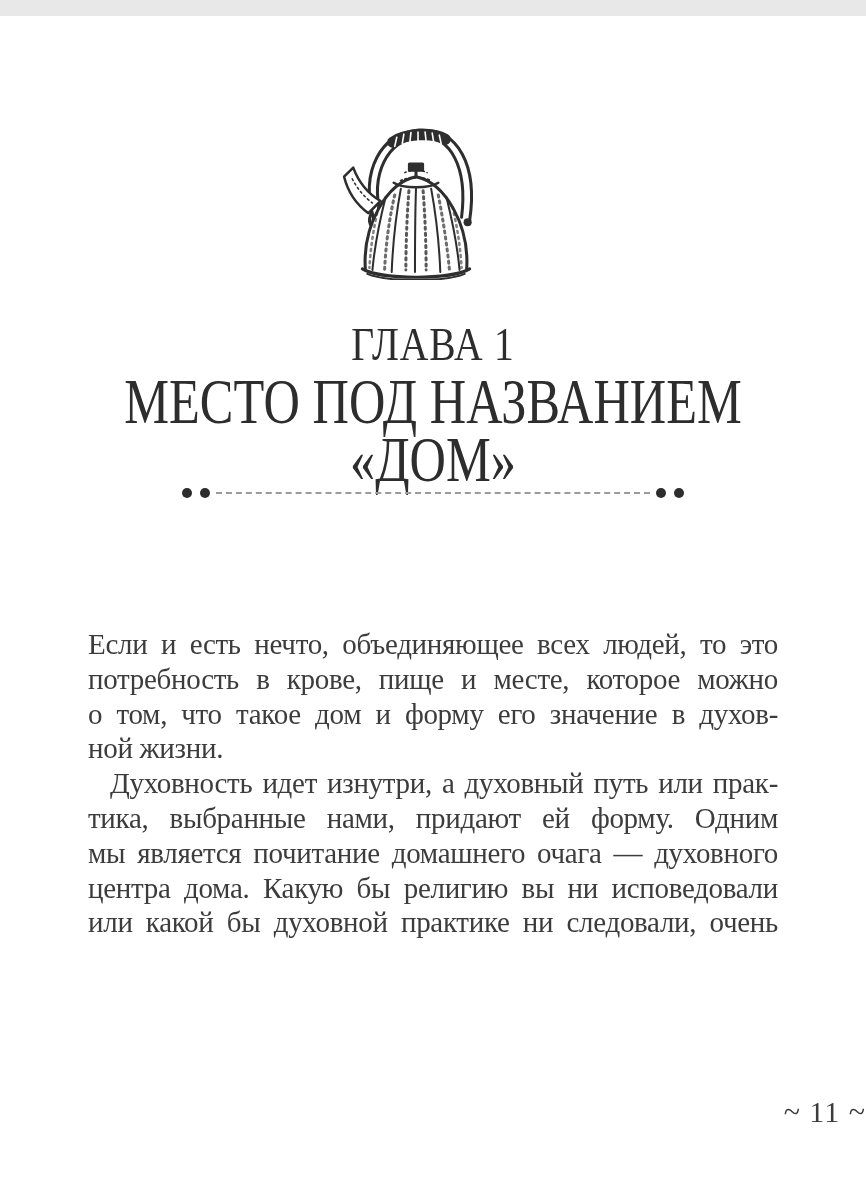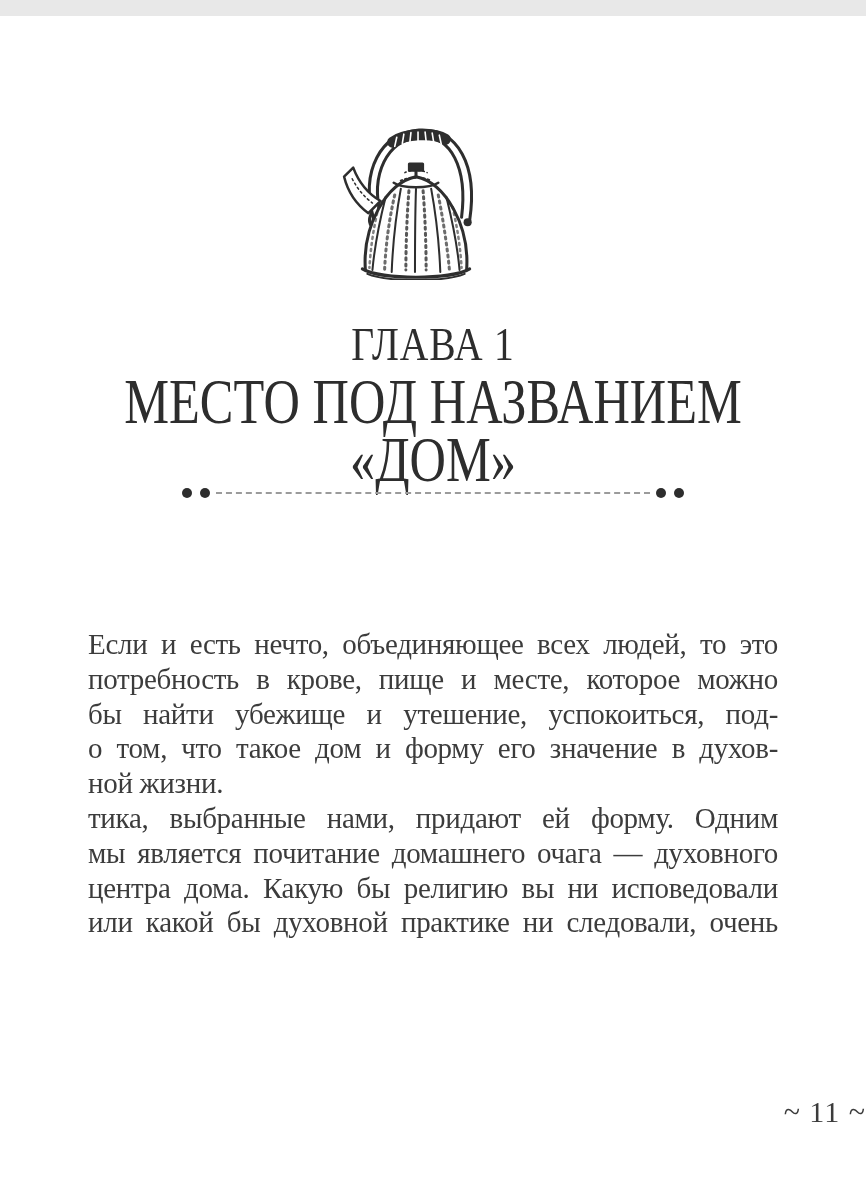--- a/index.html
+++ b/index.html
@@ -132,23 +132,23 @@
     <span class="dot"></span>
     <span class="dot"></span>
     <span class="dash-line"></span>
     <span class="dot"></span>
     <span class="dot"></span>
   </div>
 
   <div class="body-text">
       <div class="line">Если и есть нечто, объединяющее всех людей, то это</div>
       <div class="line">потребность в крове, пище и месте, которое можно</div>
-      <div class="line">бы найти убежище и утешение, успокоиться, под-</div>
       <div class="line">о том, что такое дом и форму его значение в духов-</div>
       <div class="line para-end">ной жизни.</div>
+      <div class="line indent">Духовность идет изнутри, а духовный путь или прак-</div>
       <div class="line">тика, выбранные нами, придают ей форму. Одним</div>
       <div class="line">мы является почитание домашнего очага — духовного</div>
       <div class="line">центра дома. Какую бы религию вы ни исповедовали</div>
       <div class="line">или какой бы духовной практике ни следовали, очень</div>
     </div>
 
   <div class="page-number">~ 11 ~</div>
 
 </div>
 

